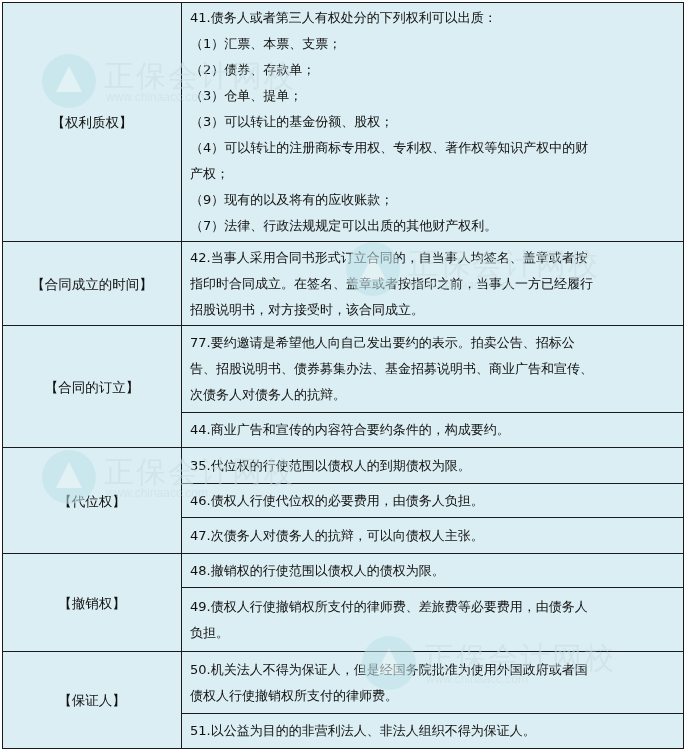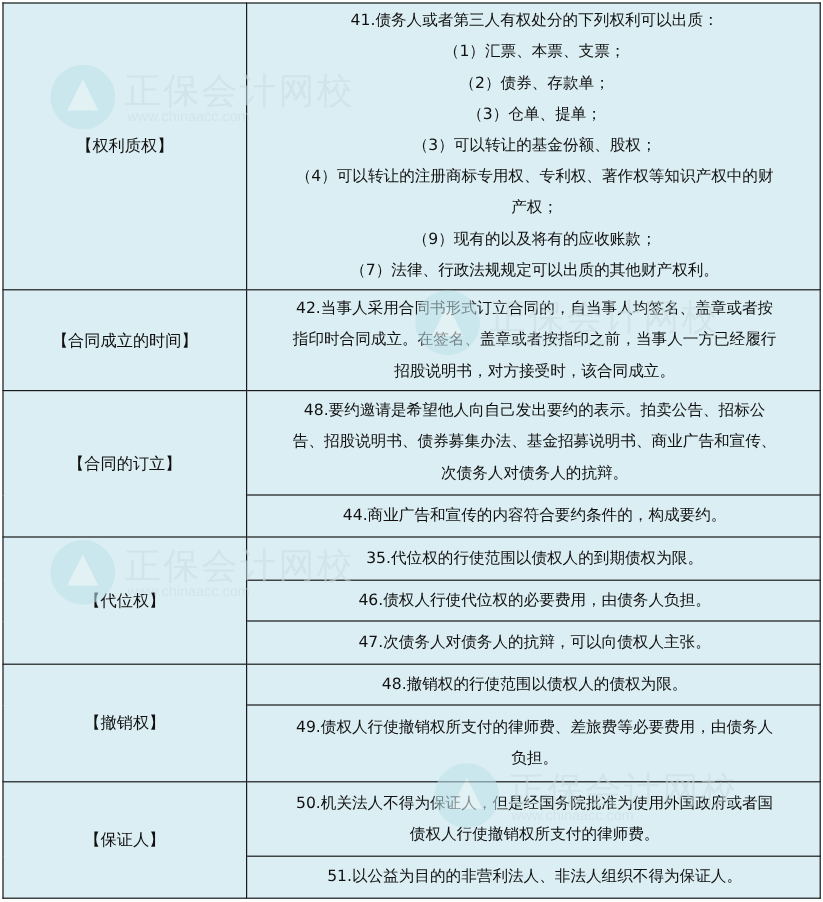--- a/index.html
+++ b/index.html
@@ -9,24 +9,23 @@
       position: absolute; left: 2px; top: 2px;
       width: 682px; border-collapse: collapse; table-layout: fixed;
       background: #dbeef3; color: #111;
       font-size: 13px;
     }
     table.kb td {
       border: 1.5px solid #1a1a1a;
       vertical-align: middle;
       padding: 0 6px 0 8px;
       line-height: 26px;
-      text-align: center;
     }
     table.kb td.cat {
-      width: 178px; text-align: center; padding: 0 12px;
+      width: 178px; text-align: center; padding: 0 0;
       font-size: 13.5px;
     }
     .line { display: block; white-space: nowrap; }
     .wm {
       position: absolute; pointer-events: none; opacity: 0.55; text-align: right;
     }
     .wm .logo {
       position: absolute; left: 0; top: 0; width: 54px; height: 54px; border-radius: 50%;
       background: #bfe3ea;
     }
@@ -64,21 +63,21 @@
       <td>
         <span class="line">42.当事人采用合同书形式订立合同的，自当事人均签名、盖章或者按</span>
         <span class="line">指印时合同成立。在签名、盖章或者按指印之前，当事人一方已经履行</span>
         <span class="line">招股说明书，对方接受时，该合同成立。</span>
       </td>
     </tr>
 
     <tr style="height:87px">
       <td class="cat" rowspan="2"><span>【合同的订立】</span></td>
       <td>
-        <span class="line">48.要约邀请是希望他人向自己发出要约的表示。拍卖公告、招标公</span>
+        <span class="line">77.要约邀请是希望他人向自己发出要约的表示。拍卖公告、招标公</span>
         <span class="line">告、招股说明书、债券募集办法、基金招募说明书、商业广告和宣传、</span>
         <span class="line">次债务人对债务人的抗辩。</span>
       </td>
     </tr>
     <tr style="height:35px">
       <td>
         <span class="line">44.商业广告和宣传的内容符合要约条件的，构成要约。</span>
       </td>
     </tr>
 

